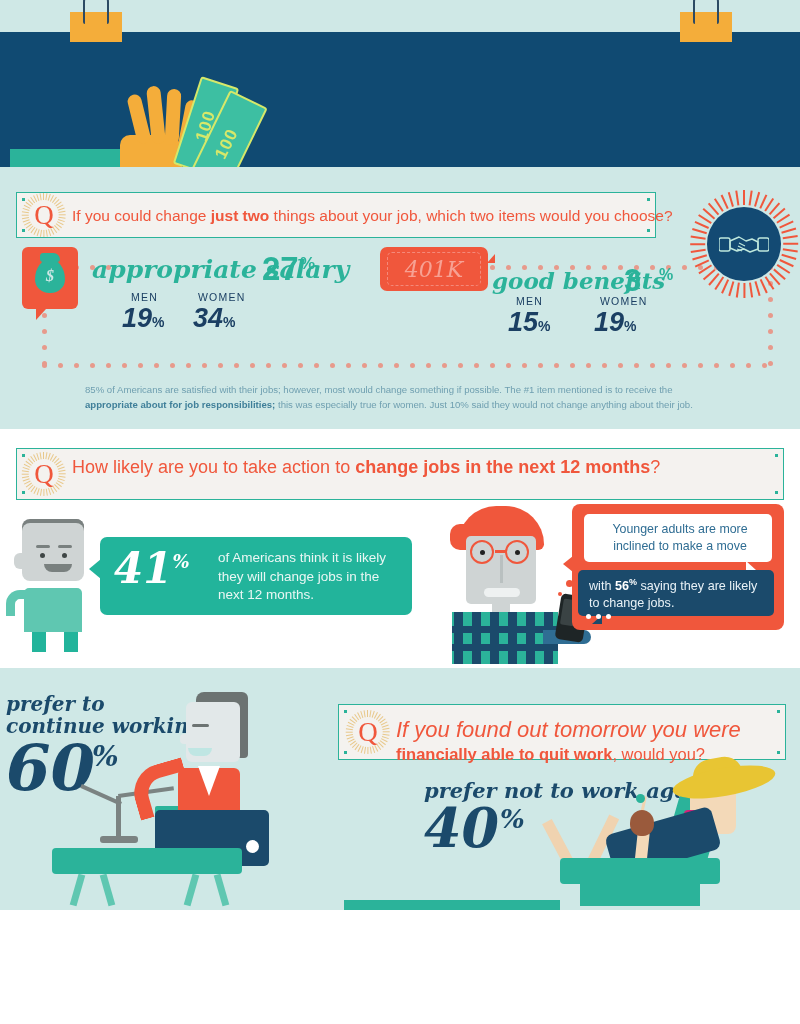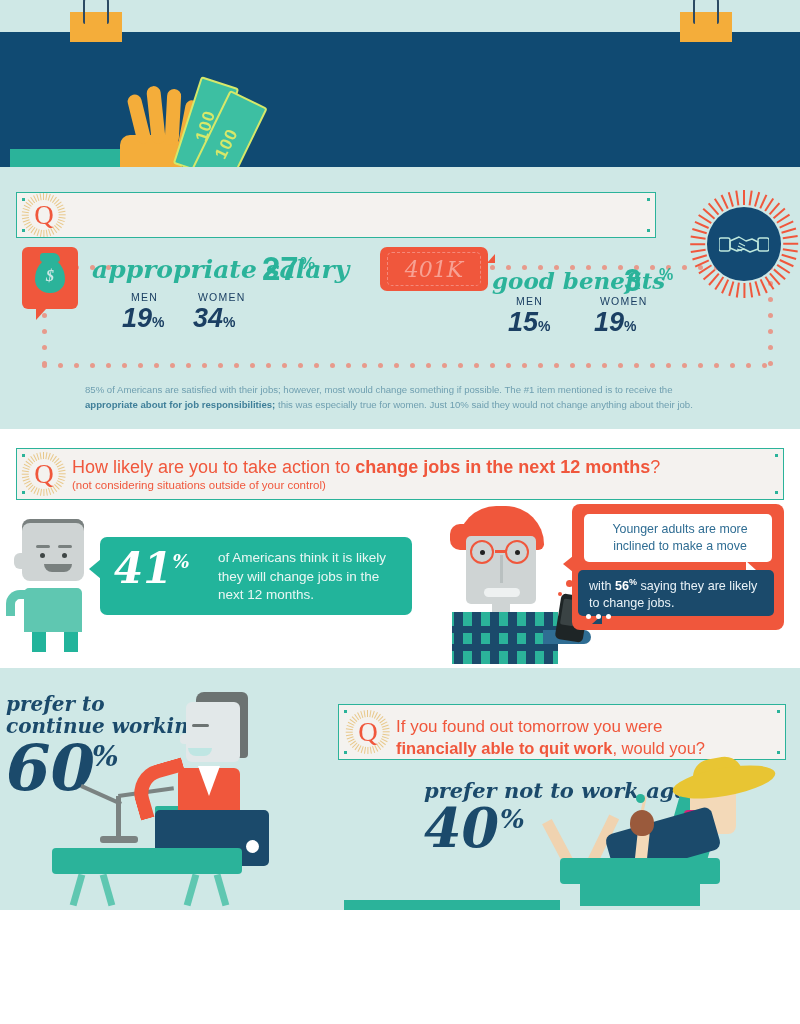--- a/index.html
+++ b/index.html
@@ -300,20 +300,23 @@
         <i class="ray" style="transform: rotate(279deg);"></i>
         <i class="ray" style="transform: rotate(288deg);"></i>
         <i class="ray" style="transform: rotate(297deg);"></i>
         <i class="ray" style="transform: rotate(306deg);"></i>
         <i class="ray" style="transform: rotate(315deg);"></i>
         <i class="ray" style="transform: rotate(324deg);"></i>
         <i class="ray" style="transform: rotate(333deg);"></i>
         <i class="ray" style="transform: rotate(342deg);"></i>
         <i class="ray" style="transform: rotate(351deg);"></i>
       </div>
+    <div class="qtext q1text">
+      <span>If you could change </span><b>just two</b><span> things about your job, which two items would you choose?</span>
+    </div>
 
     <div id="dotframe1" style="position: absolute; left: 0px; top: 0px; width: 800px; height: 240px;">
         <i class="dot" style="position: absolute; left: 42px; top: 98px;"></i>
         <i class="dot" style="position: absolute; left: 58px; top: 98px;"></i>
         <i class="dot" style="position: absolute; left: 74px; top: 98px;"></i>
         <i class="dot" style="position: absolute; left: 90px; top: 98px;"></i>
         <i class="dot" style="position: absolute; left: 106px; top: 98px;"></i>
         <i class="dot" style="position: absolute; left: 474px; top: 98px;"></i>
         <i class="dot" style="position: absolute; left: 490px; top: 98px;"></i>
         <i class="dot" style="position: absolute; left: 506px; top: 98px;"></i>
@@ -536,21 +539,20 @@
         <i class="ray" style="transform: rotate(297deg);"></i>
         <i class="ray" style="transform: rotate(306deg);"></i>
         <i class="ray" style="transform: rotate(315deg);"></i>
         <i class="ray" style="transform: rotate(324deg);"></i>
         <i class="ray" style="transform: rotate(333deg);"></i>
         <i class="ray" style="transform: rotate(342deg);"></i>
         <i class="ray" style="transform: rotate(351deg);"></i>
       </div>
     <div class="qtext q2text">
       <span style="font-size:18px;">How likely are you to take action to </span><b style="font-size:18px;">change jobs in the next 12 months</b><span style="font-size:18px;">?</span>
-      <span class="qsub">(not considering situations outside of your control)</span>
     </div>
 
     <div class="gm-hair"></div>
     <div class="gm-hair2"></div>
     <div class="gm-head"></div>
     <div class="gm-ear"></div>
     <div class="gm-brow" style="left:36px; top:105px;"></div>
     <div class="gm-brow" style="left:58px; top:105px;"></div>
     <div class="gm-eye" style="left:40px; top:113px;"></div>
     <div class="gm-eye" style="left:62px; top:113px;"></div>
@@ -651,21 +653,21 @@
         <i class="ray" style="transform: rotate(288deg);"></i>
         <i class="ray" style="transform: rotate(297deg);"></i>
         <i class="ray" style="transform: rotate(306deg);"></i>
         <i class="ray" style="transform: rotate(315deg);"></i>
         <i class="ray" style="transform: rotate(324deg);"></i>
         <i class="ray" style="transform: rotate(333deg);"></i>
         <i class="ray" style="transform: rotate(342deg);"></i>
         <i class="ray" style="transform: rotate(351deg);"></i>
       </div>
     <div class="qtext q3text" style="width:380px; line-height:1.28;">
-      <span style="font-size:17px;">If you found out tomorrow you were </span><br>
+      <span style="font-size:22px;font-style:italic;">If you found out tomorrow you were </span><br>
       <b style="font-size:16.5px;">financially able to quit work</b><span style="font-size:16.5px;">, would you?</span>
     </div>
 
     <div class="abs lbl-script-navy" style="left:6px; top:24px; font-size:20px;">prefer to</div>
     <div class="abs lbl-script-navy" style="left:6px; top:46px; font-size:20px;">continue working</div>
     <div class="abs bignum-navy" style="left:6px; top:62px; font-size:64px;">60</div>
     <div class="abs bignum-navy" style="left:92px; top:72px; font-size:28px;">%</div>
 
     <div class="lamp-arm2"></div>
     <div class="lamp-arm"></div>

